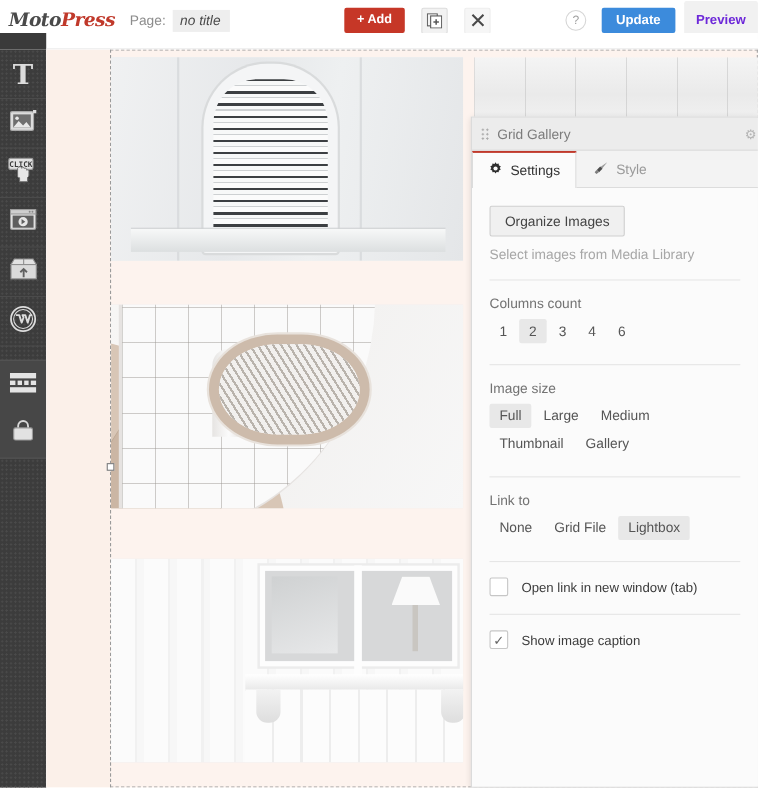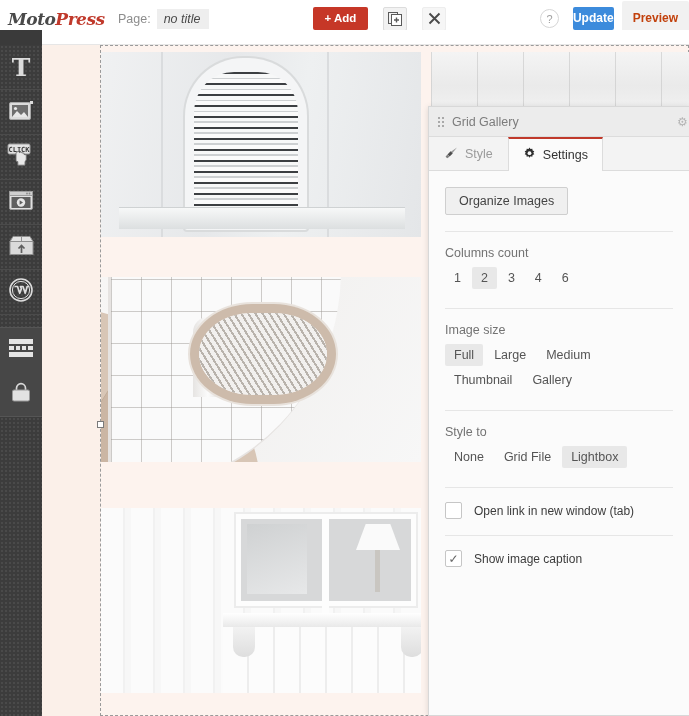--- a/index.html
+++ b/index.html
@@ -47,24 +47,24 @@
   .icon-btn.flat { background: #f6f6f6; border-color: #ededed; }
   .help-btn {
     width: 19px; height: 19px; border-radius: 50%;
     border: 1px solid #d6d6d6; background: #fff; color: #a0a0a0;
     font-size: 11px; display: flex; align-items: center; justify-content: center;
     margin-left: auto; cursor: pointer;
   }
   .btn-update {
     background: #3c8bdc; color: #fff; border: none; border-radius: 2px;
     font-size: 12px; font-weight: bold;
-    padding: 0 0; height: 23px; line-height: 23px; margin-left: 14px; cursor: pointer;
+    padding: 0 13px; height: 23px; line-height: 23px; margin-left: 14px; cursor: pointer;
   }
   .btn-preview {
-    background: #f1f1f1; color: #c2410c; border: none; border-radius: 2px;
+    background: #f1f1f1; color: #6d28d9; border: none; border-radius: 2px;
     font-size: 12px; font-weight: bold;
     padding: 0 11px; height: 36px; line-height: 23px; margin-left: 8px; cursor: pointer;
     white-space: nowrap; overflow: hidden;
   }
 
   
   #substrip {
     position: absolute; left: 0; top: 30px; width: 689px; height: 15px;
     background: #ffffff;
   }
@@ -460,44 +460,45 @@
 
 <div id="panel">
 
   <div id="panel-header">
     <div class="drag-dots"></div>
     <span id="panel-title">Grid Gallery</span>
     <span class="header-right">⚙</span>
   </div>
 
   <div id="tabs">
+    <div class="tab active">
+      <span>
+        <svg width="13" height="13" viewBox="0 0 13 13">
+          <path d="M6.5 0.6l1 1.5 1.8-.4.3 1.8 1.7.7-1 1.5 1 1.5-1.7.7-.3 1.8-1.8-.4-1 1.5-1-1.5-1.8.4-.3-1.8-1.7-.7 1-1.5-1-1.5 1.7-.7.3-1.8 1.8.4z" fill="#2f2f2f"></path>
+          <circle cx="6.5" cy="6.2" r="1.9" fill="#fbfbfb"></circle>
+        </svg>
+      </span>
+      <span>Settings</span>
+    </div>
     <div class="tab">
       <span>
         <svg width="14" height="13" viewBox="0 0 14 13">
           <path d="M13 1.5L6.5 6l1.6 1.6L13 1.5z" fill="#9a9a9a"></path>
           <path d="M6.6 5.3l2.1 2.1-3.1 3.2-2.1-2.1z" fill="#4d4d4d"></path>
           <path d="M3.3 8.6l2.1 2.1-2.2 1.5-1.6-1.5z" fill="#7d7d7d"></path>
         </svg>
       </span>
       <span>Style</span>
     </div>
-    <div class="tab active">
-      <span>
-        <svg width="13" height="13" viewBox="0 0 13 13">
-          <path d="M6.5 0.6l1 1.5 1.8-.4.3 1.8 1.7.7-1 1.5 1 1.5-1.7.7-.3 1.8-1.8-.4-1 1.5-1-1.5-1.8.4-.3-1.8-1.7-.7 1-1.5-1-1.5 1.7-.7.3-1.8 1.8.4z" fill="#2f2f2f"></path>
-          <circle cx="6.5" cy="6.2" r="1.9" fill="#fbfbfb"></circle>
-        </svg>
-      </span>
-      <span>Settings</span>
-    </div>
   </div>
 
   <div id="panel-body">
 
     <button class="btn-organize">Organize Images</button>
+    <div class="hint">Select images from Media Library</div>
 
     <div class="divider"></div>
 
     <div class="field-label">Columns count</div>
     <div class="opt-row">
       <span class="opt">1</span>
       <span class="opt sel">2</span>
       <span class="opt">3</span>
       <span class="opt">4</span>
       <span class="opt">6</span>
@@ -509,21 +510,21 @@
     <div class="opt-row">
       <span class="opt sel">Full</span>
       <span class="opt">Large</span>
       <span class="opt">Medium</span>
       <span class="opt">Thumbnail</span>
       <span class="opt">Gallery</span>
     </div>
 
     <div class="divider"></div>
 
-    <div class="field-label">Style to</div>
+    <div class="field-label">Link to</div>
     <div class="opt-row">
       <span class="opt">None</span>
       <span class="opt">Grid File</span>
       <span class="opt sel">Lightbox</span>
     </div>
 
     <div class="divider"></div>
 
     <div class="chk-row">
       <span class="chk"></span>

